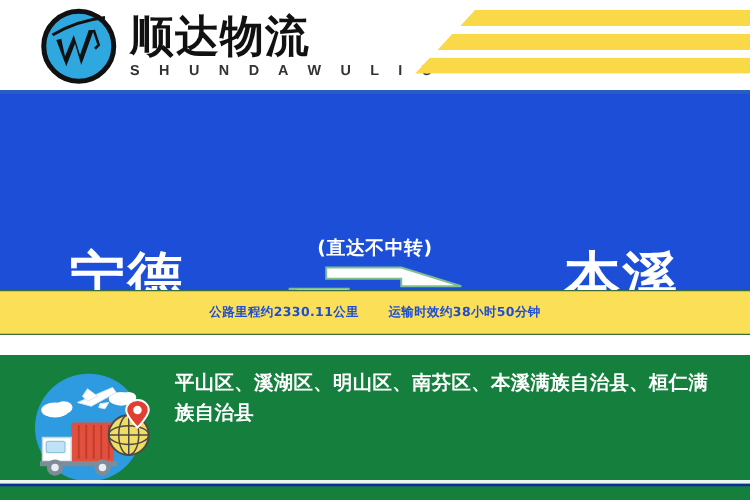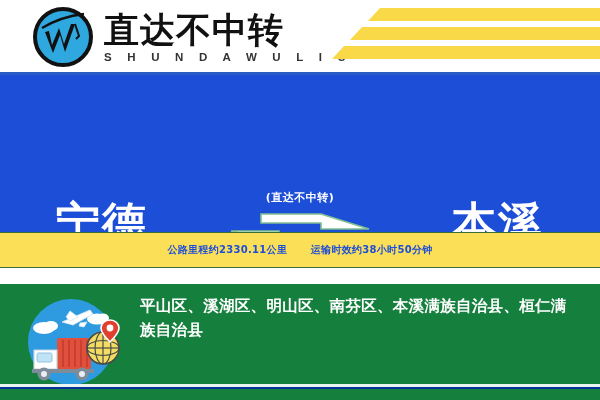--- a/index.html
+++ b/index.html
@@ -25,21 +25,21 @@
 
   
   .route{position:absolute;left:0;top:72px;width:600px;height:160px;background:#1d4ed8;}
   .route-topline{position:absolute;left:0;top:0;width:600px;height:3px;background:#2B5CC4;}
   .city{position:absolute;top:126px;font-family:"DejaVu Sans","Liberation Sans",sans-serif;
         font-weight:bold;font-size:44px;line-height:50px;color:#ffffff;letter-spacing:2px;}
   .city.from{left:56px;}
   .city.to{right:56px;margin-left:32px;}
   .mid{position:absolute;left:224px;top:118px;width:152px;text-align:center;}
   .mid-top{font-family:"DejaVu Sans","Liberation Sans",sans-serif;font-weight:bold;
-           font-size:11px;line-height:16px;color:#ffffff;letter-spacing:0.5px;}
+           font-size:15px;line-height:16px;color:#ffffff;letter-spacing:0.5px;}
   .arrows{position:relative;width:150px;height:34px;margin:6px auto 4px auto;}
   .mid-bot{font-family:"DejaVu Sans","Liberation Sans",sans-serif;font-weight:bold;
            font-size:14px;line-height:18px;color:#ffffff;letter-spacing:0.5px;}
 
   
   .infobar{position:absolute;left:0;top:232px;width:600px;height:34px;background:#FBDF57;
            display:flex;align-items:center;justify-content:center;
            border-top:1px solid #3C6B3C;border-bottom:1px solid #3C6B3C;}
   .infobar-text{font-family:"DejaVu Sans","Liberation Sans",sans-serif;font-weight:bold;
                 font-size:10px;color:#1d4ed8;white-space:nowrap;letter-spacing:0.3px;}
@@ -65,21 +65,21 @@
     <div class="logo-wrap">
       <div class="logo-mark">
         <svg width="62" height="62" viewBox="0 0 62 62">
           <circle cx="31" cy="31" r="28" fill="#2FA8E0" stroke="#111111" stroke-width="4"></circle>
           <path d="M10 22 C20 16 34 10 52 8" stroke="#111111" stroke-width="2.4" fill="none"></path>
           <path d="M13 26 L21 47 L28 29 L33 46 L43 18 L39 18 L32 38 L27 22 L20 39 L17 25 Z" fill="#111111"></path>
           <path d="M43 18 L47 30 L44 33" stroke="#111111" stroke-width="2" fill="none"></path>
         </svg>
       </div>
       <div class="logo-text">
-        <div class="brand-cn">直达不中转</div>
+        <div class="brand-cn">顺达物流</div>
         <div class="brand-en">S H U N D A W U L I U</div>
       </div>
     </div>
 
     <div class="stripes">
       <div class="stripe s1"></div>
       <div class="stripe s2"></div>
       <div class="stripe s3"></div>
     </div>
   </div>

